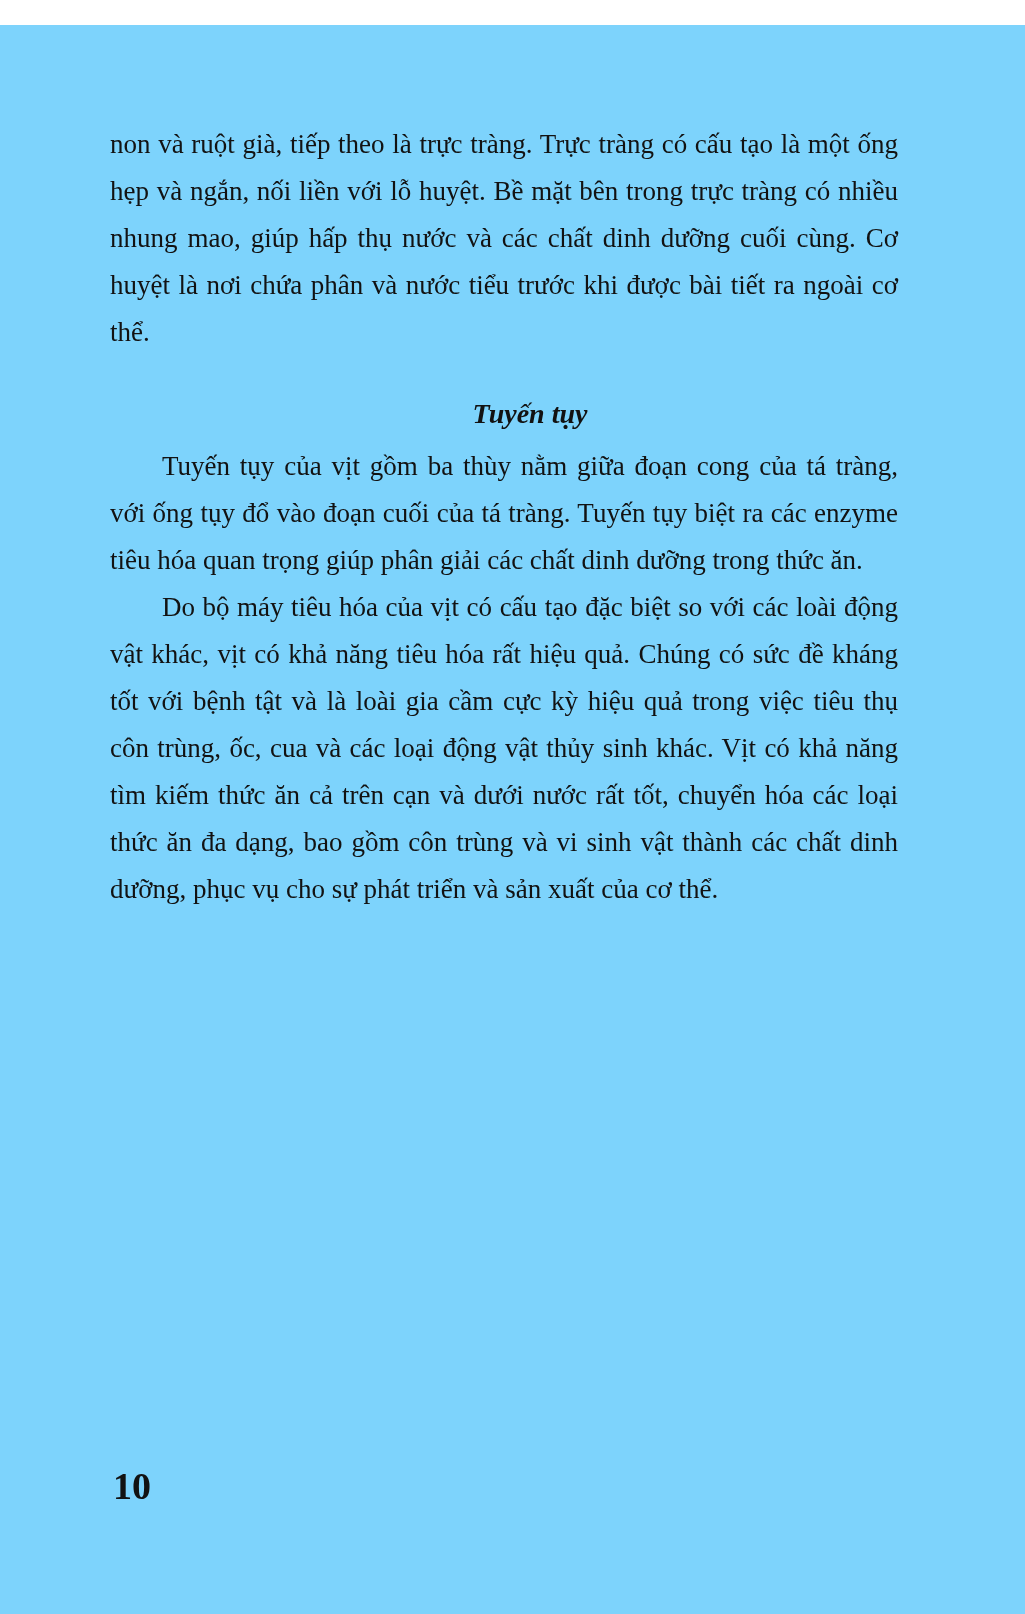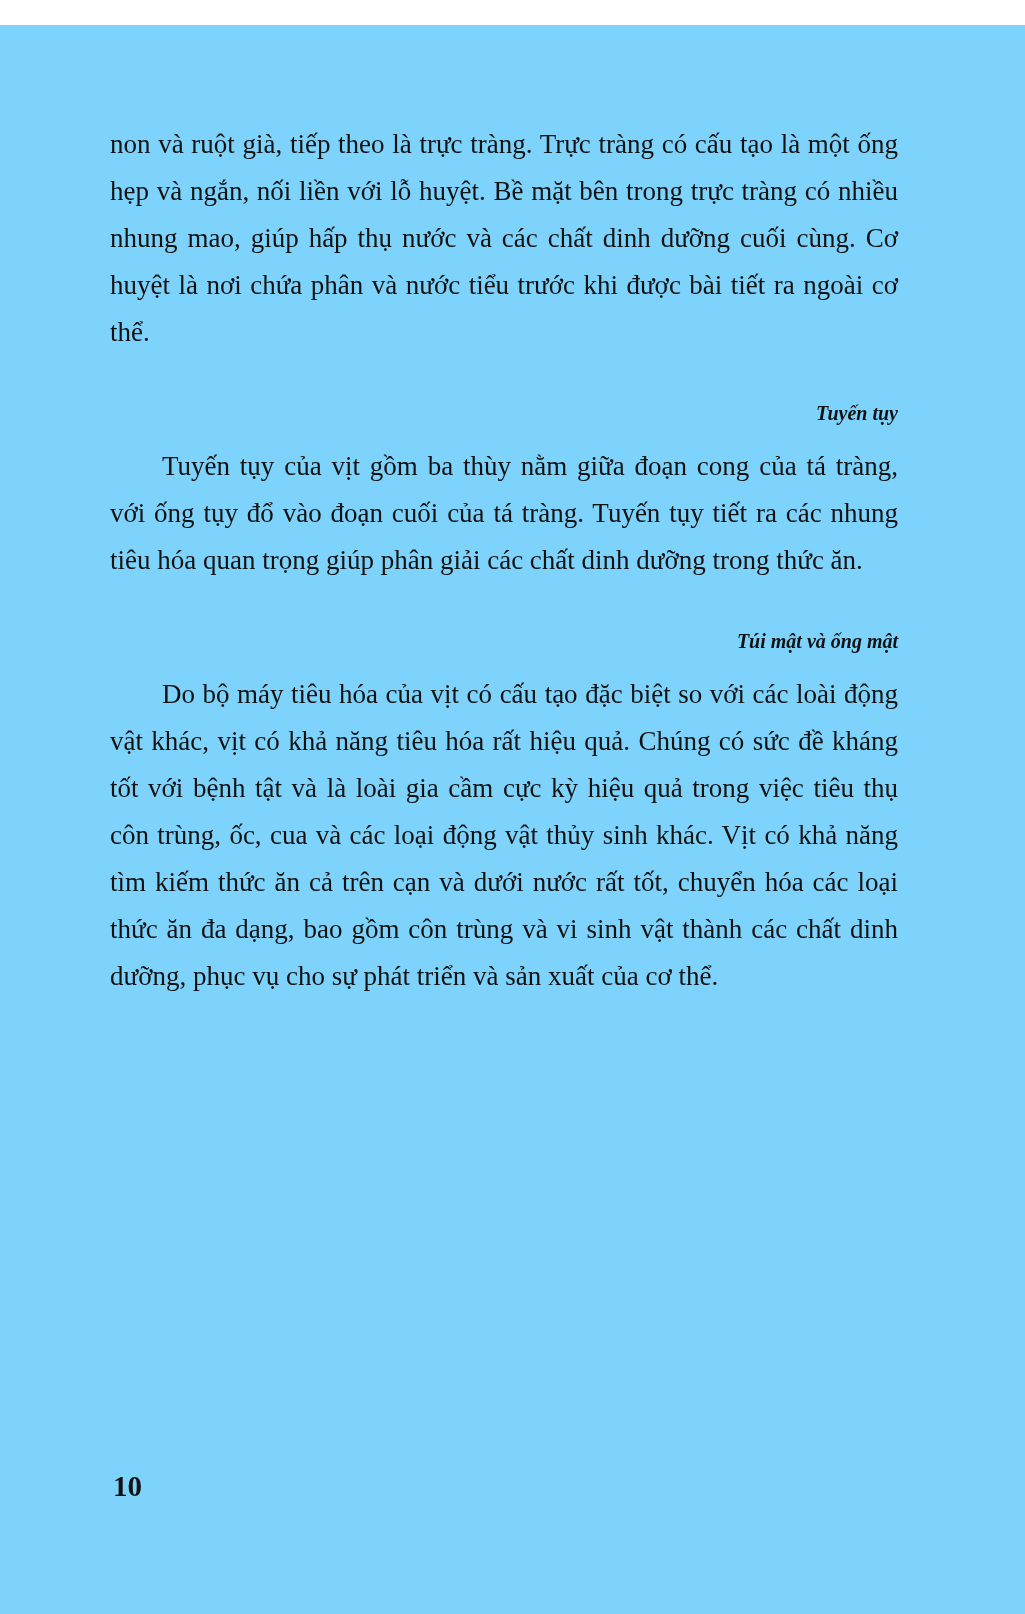--- a/index.html
+++ b/index.html
@@ -29,47 +29,46 @@
   .para {
     margin: 0;
     text-indent: 52px;
   }
   .para.no-indent {
     text-indent: 0;
   }
   .heading {
     margin: 34px 0 6px 0;
     padding-left: 52px;
-    font-size: 20px;
+    font-size: 28px;
     line-height: 47px;
     font-weight: bold;
     font-style: italic;
-    text-align: right;
+    text-align: center;
   }
   .folio {
     position: absolute;
     left: 113px;
     top: 1438px;
-    font-size: 29px;
+    font-size: 38px;
     line-height: 47px;
     font-weight: bold;
     color: #121212;
   }
 </style>
 </head>
 <body>
 
 <div class="page">
   <div class="content">
 
     <p class="para no-indent">non và ruột già, tiếp theo là trực tràng. Trực tràng có cấu tạo là một ống hẹp và ngắn, nối liền với lỗ huyệt. Bề mặt bên trong trực tràng có nhiều nhung mao, giúp hấp thụ nước và các chất dinh dưỡng cuối cùng. Cơ huyệt là nơi chứa phân và nước tiểu trước khi được bài tiết ra ngoài cơ thể.</p>
 
     <h3 class="heading">Tuyến tụy</h3>
-    <p class="para">Tuyến tụy của vịt gồm ba thùy nằm giữa đoạn cong của tá tràng, với ống tụy đổ vào đoạn cuối của tá tràng. Tuyến tụy tiết ra các nhung tiêu hóa quan trọng giúp phân giải các chất dinh dưỡng trong thức ăn.</p>
+    <p class="para">Tuyến tụy của vịt gồm ba thùy nằm giữa đoạn cong của tá tràng, với ống tụy đổ vào đoạn cuối của tá tràng. Tuyến tụy biệt ra các enzyme tiêu hóa quan trọng giúp phân giải các chất dinh dưỡng trong thức ăn.</p>
 
-    <h3 class="heading">Túi mật và ống mật</h3>
 
     <p class="para">Do bộ máy tiêu hóa của vịt có cấu tạo đặc biệt so với các loài động vật khác, vịt có khả năng tiêu hóa rất hiệu quả. Chúng có sức đề kháng tốt với bệnh tật và là loài gia cầm cực kỳ hiệu quả trong việc tiêu thụ côn trùng, ốc, cua và các loại động vật thủy sinh khác. Vịt có khả năng tìm kiếm thức ăn cả trên cạn và dưới nước rất tốt, chuyển hóa các loại thức ăn đa dạng, bao gồm côn trùng và vi sinh vật thành các chất dinh dưỡng, phục vụ cho sự phát triển và sản xuất của cơ thể.</p>
 
   </div>
 
   <div class="folio">10</div>
 </div>
 
 </body></html>

